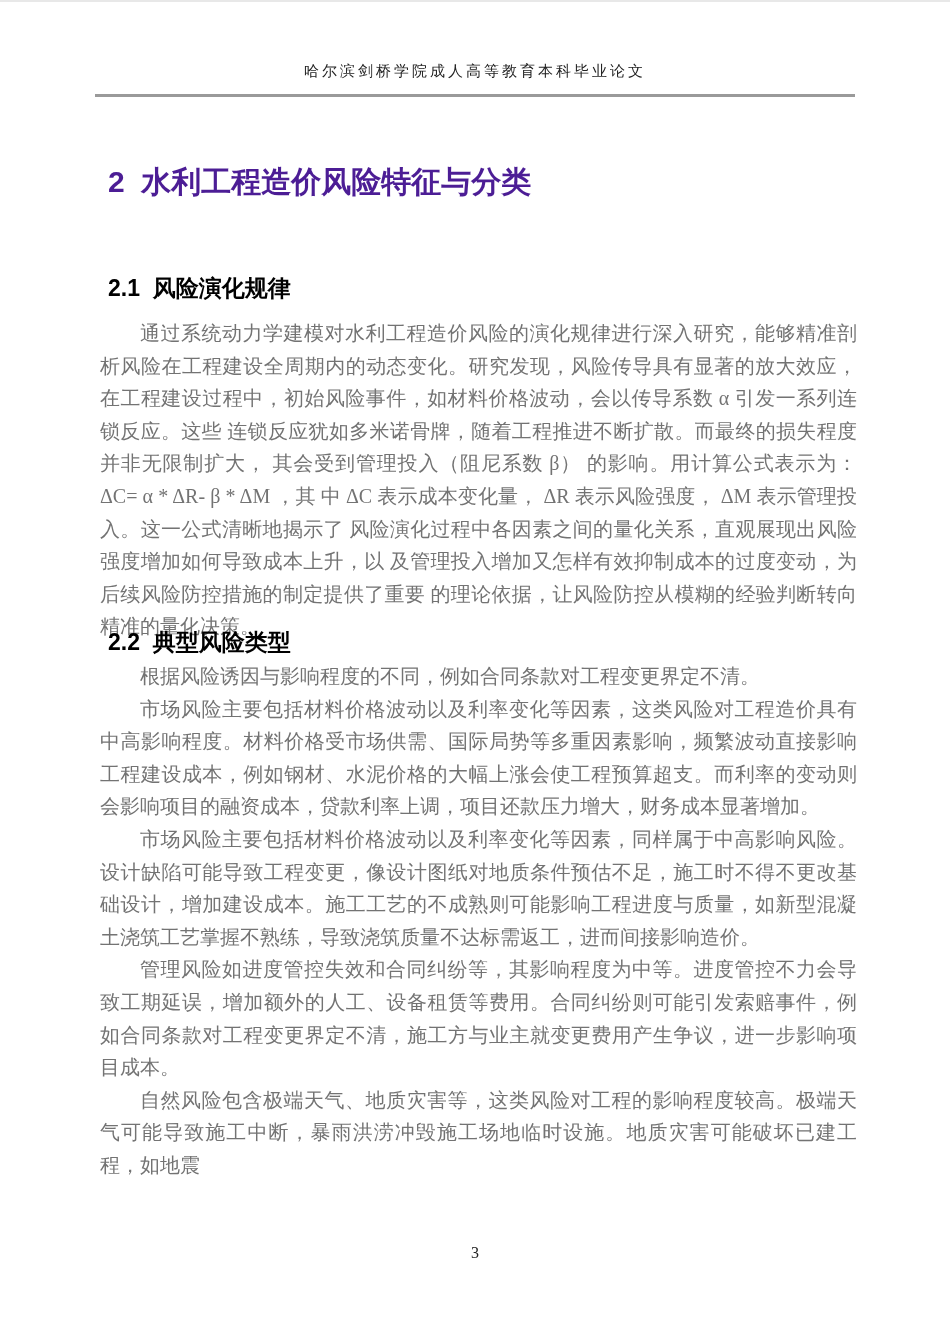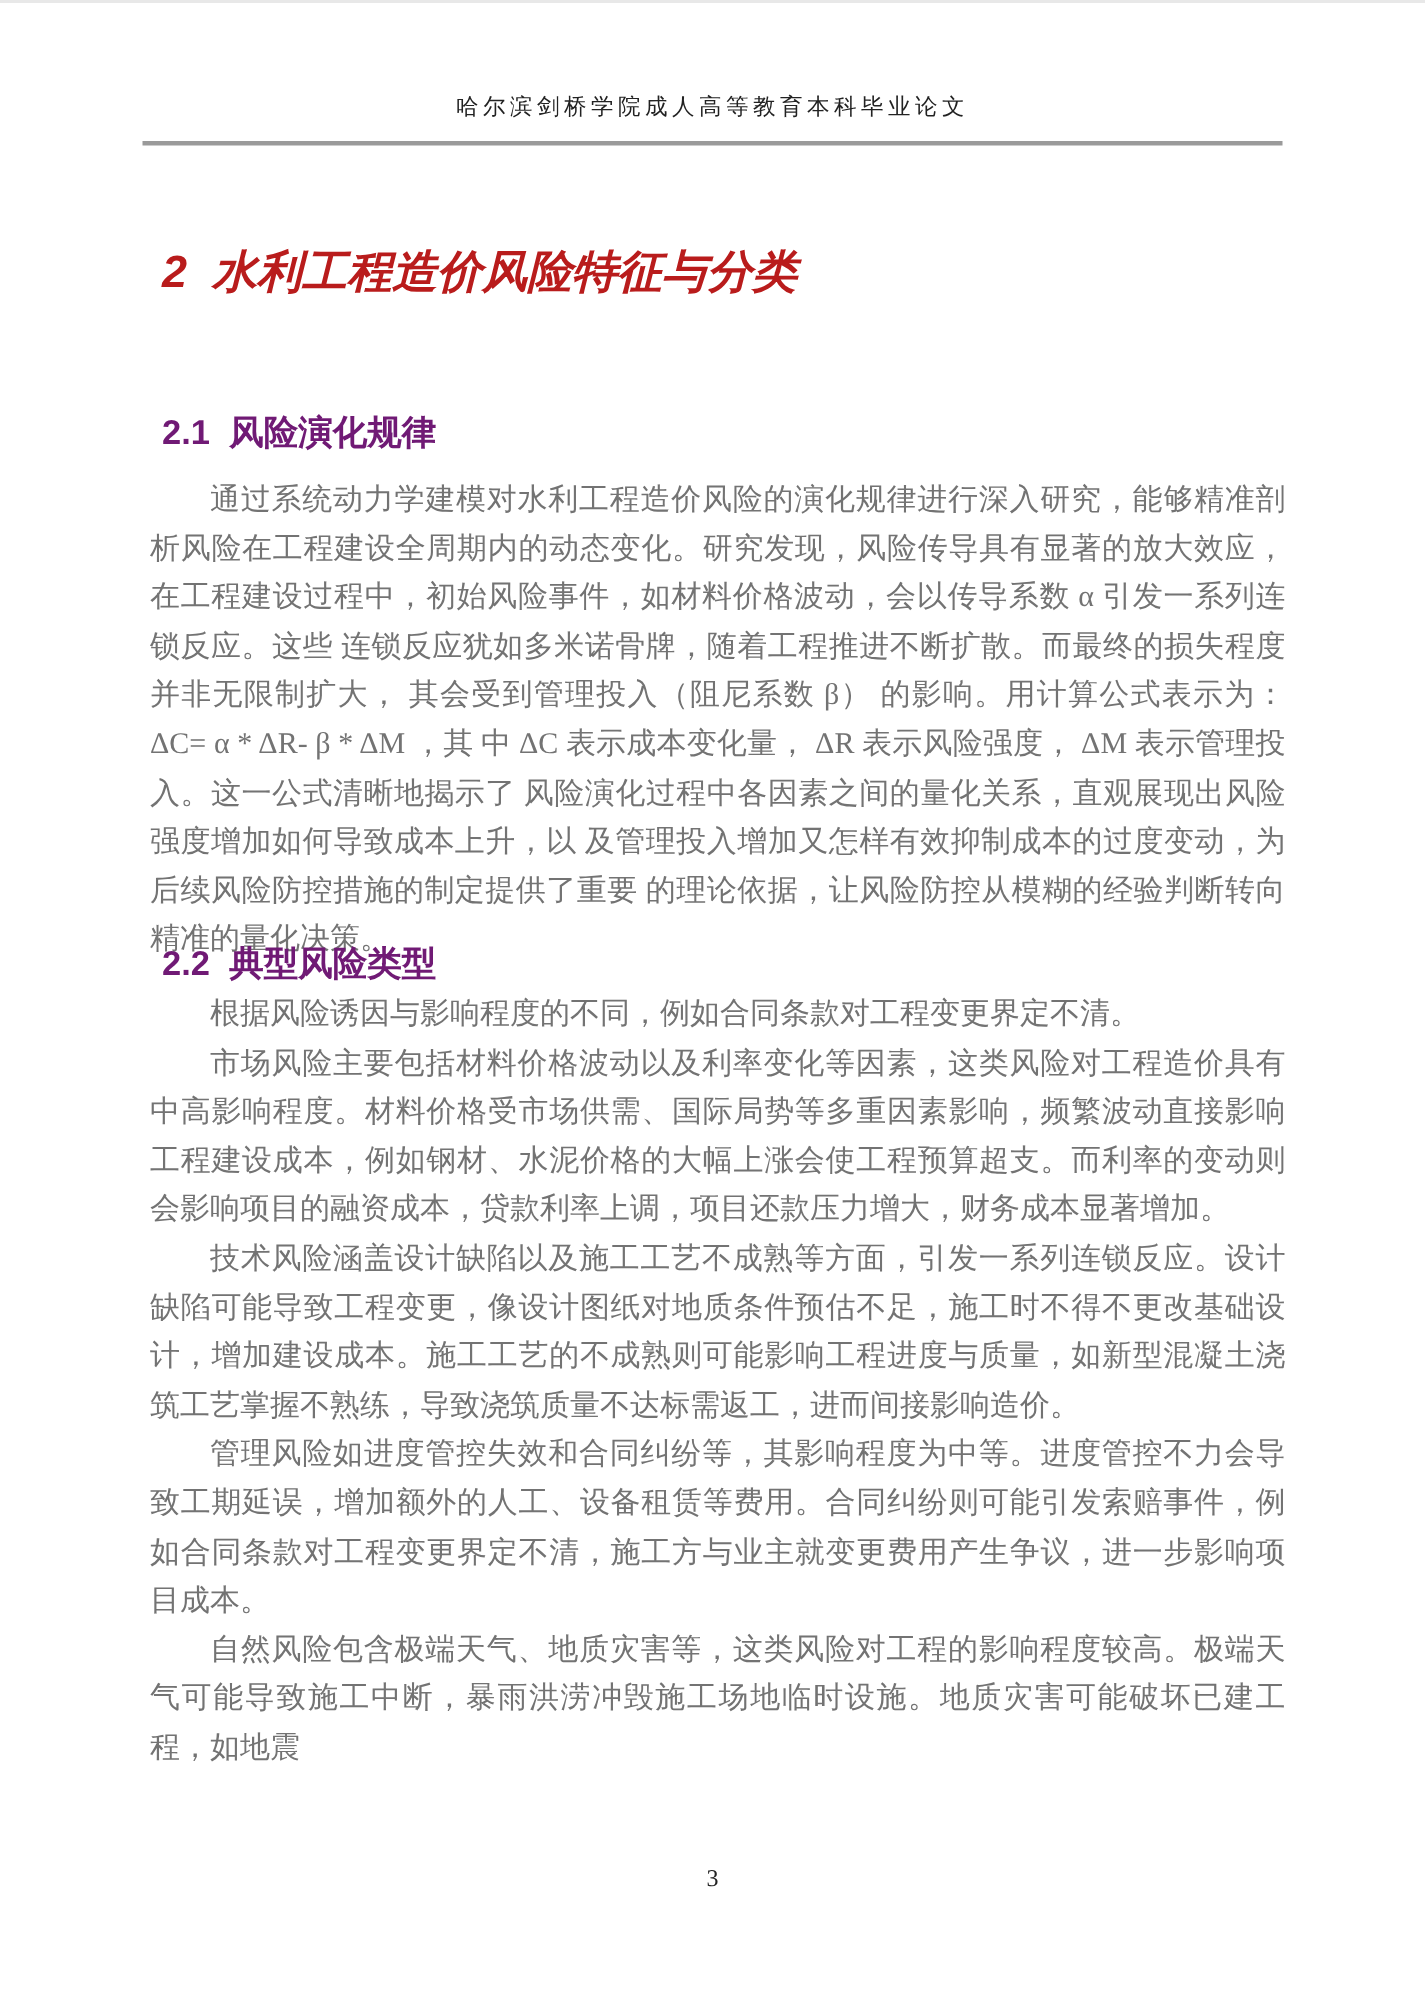--- a/index.html
+++ b/index.html
@@ -34,34 +34,33 @@
   .chapter-title {
     position: absolute;
     top: 160px;
     left: 108px;
     right: 100px;
     margin: 0;
     font-family: "Liberation Sans", "DejaVu Sans", sans-serif;
     font-weight: 700;
     font-size: 30px;
     line-height: 40px;
-    color: #b91c1c;
+    color: #4c1d95;
     white-space: pre-wrap;
-    font-style: italic;
   }
   .section-heading {
     position: absolute;
     left: 108px;
     right: 95px;
     margin: 0;
     font-family: "Liberation Sans", "DejaVu Sans", sans-serif;
     font-weight: 700;
     font-size: 23px;
     line-height: 32px;
-    color: #701a75;
+    color: #000000;
     white-space: pre-wrap;
   }
   .heading-2-1 { top: 270px; }
   .heading-2-2 { top: 624px; }
   .body-block {
     position: absolute;
     left: 100px;
     width: 757px;
     font-size: 20px;
     line-height: 32.6px;
@@ -99,20 +98,20 @@
 
   <div class="body-block body-2-1">
     <p>通过系统动力学建模对水利工程造价风险的演化规律进行深入研究，能够精准剖析风险在工程建设全周期内的动态变化。研究发现，风险传导具有显著的放大效应，在工程建设过程中，初始风险事件，如材料价格波动，会以传导系数 α 引发一系列连锁反应。这些 连锁反应犹如多米诺骨牌，随着工程推进不断扩散。而最终的损失程度并非无限制扩大， 其会受到管理投入（阻尼系数 β） 的影响。用计算公式表示为： ΔC= α * ΔR- β * ΔM ，其 中 ΔC 表示成本变化量， ΔR 表示风险强度， ΔM 表示管理投入。这一公式清晰地揭示了 风险演化过程中各因素之间的量化关系，直观展现出风险强度增加如何导致成本上升，以 及管理投入增加又怎样有效抑制成本的过度变动，为后续风险防控措施的制定提供了重要 的理论依据，让风险防控从模糊的经验判断转向精准的量化决策。</p>
   </div>
 
   <h2 class="section-heading heading-2-2">2.2  典型风险类型</h2>
 
   <div class="body-block body-2-2">
     <p>根据风险诱因与影响程度的不同，例如合同条款对工程变更界定不清。</p>
     <p>市场风险主要包括材料价格波动以及利率变化等因素，这类风险对工程造价具有中高影响程度。材料价格受市场供需、国际局势等多重因素影响，频繁波动直接影响工程建设成本，例如钢材、水泥价格的大幅上涨会使工程预算超支。而利率的变动则会影响项目的融资成本，贷款利率上调，项目还款压力增大，财务成本显著增加。</p>
-    <p>技术风险涵盖设计缺陷以及施工工艺不成熟等方面，引发一系列连锁反应。设计缺陷可能导致工程变更，像设计图纸对地质条件预估不足，施工时不得不更改基础设计，增加建设成本。施工工艺的不成熟则可能影响工程进度与质量，如新型混凝土浇筑工艺掌握不熟练，导致浇筑质量不达标需返工，进而间接影响造价。</p>
+    <p>市场风险主要包括材料价格波动以及利率变化等因素，同样属于中高影响风险。设计缺陷可能导致工程变更，像设计图纸对地质条件预估不足，施工时不得不更改基础设计，增加建设成本。施工工艺的不成熟则可能影响工程进度与质量，如新型混凝土浇筑工艺掌握不熟练，导致浇筑质量不达标需返工，进而间接影响造价。</p>
     <p>管理风险如进度管控失效和合同纠纷等，其影响程度为中等。进度管控不力会导致工期延误，增加额外的人工、设备租赁等费用。合同纠纷则可能引发索赔事件，例如合同条款对工程变更界定不清，施工方与业主就变更费用产生争议，进一步影响项目成本。</p>
     <p>自然风险包含极端天气、地质灾害等，这类风险对工程的影响程度较高。极端天气可能导致施工中断，暴雨洪涝冲毁施工场地临时设施。地质灾害可能破坏已建工程，如地震</p>
   </div>
 
   <div class="footer-pagenum">3</div>
 
 </div>
 
 </body></html>

